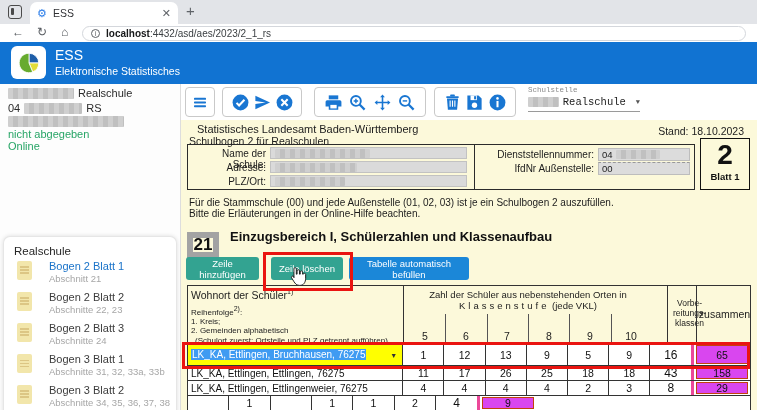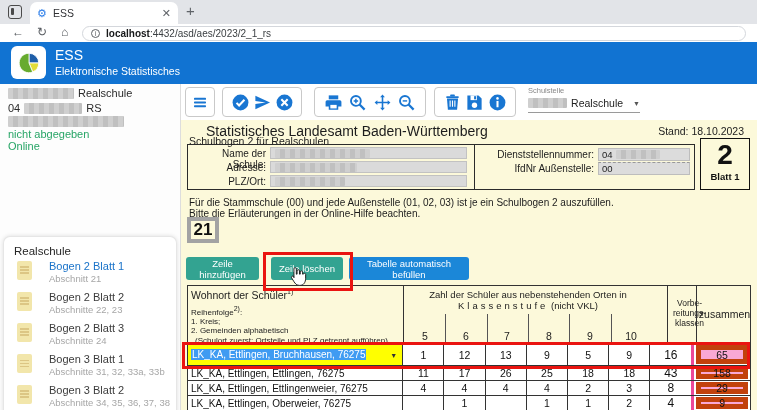--- a/index.html
+++ b/index.html
@@ -48,45 +48,45 @@
   .nav-label { position:absolute; left:45px; top:1px; font-size:11px; color:#3c3c3c; white-space:nowrap; }
   .nav-label.active { color:#1a73c9; }
   .nav-sub { position:absolute; left:45px; top:14px; font-size:9.5px; color:#a6a6a6; white-space:nowrap; }
 
   
   .main { position:absolute; left:180px; top:84px; width:577px; height:326px; background:#fcf9da; border-left:1px solid #ddd; }
   .ribbon { position:absolute; left:0; top:0; width:577px; height:36px; background:#fff; }
   .tbtn { position:absolute; top:3px; height:30px; background:#fff; border:1px solid #c9c9c9; border-radius:4px;
           display:flex; align-items:center; justify-content:space-around; padding:0 6px; }
   .tbtn svg { width:19px; height:19px; display:block; }
-  .schulstelle { position:absolute; left:347px; top:2px; width:112px; }
+  .schulstelle { position:absolute; left:347px; top:2px; width:112px;font-family:Liberation Mono, monospace; }
   .ss-label { font-size:7.5px; color:#8a8a8a; }
   .ss-row { display:flex; align-items:center; gap:4px; border-bottom:1px solid #9a9a9a; padding:2px 0 3px 0; }
   .ss-val { font-size:10.5px; color:#222; }
   .caret { font-size:7px; color:#555; margin-left:6px; }
 
-  .org1 { position:absolute; left:25px; top:39px; font-size:14px; color:#1c1c1c; }
+  .org1 { position:absolute; left:16px; top:39px; font-size:11px; color:#1c1c1c; }
   .org2 { position:absolute; left:8px; top:51px; font-size:10.5px; color:#1c1c1c; }
   .stand { position:absolute; right:13px; top:41px; font-size:10.5px; color:#1c1c1c; }
 
   
   .infobox { position:absolute; left:6px; top:60px; width:508px; height:46px; border:1px solid #2b2b2b; }
   .ib-label { position:absolute; font-size:10px; color:#1c1c1c; text-align:right; }
   .ib-field { position:absolute; left:82px; width:197px; height:12px; background:#dadada; border:1px solid #c2c2c2; display:flex; align-items:center; }
   .ib-vline { position:absolute; left:286px; top:0; width:1px; height:100%; background:#2b2b2b; }
   .ib-sfield { position:absolute; left:410px; width:92px; height:13px; background:#dcdcdc; border:1px solid #bdbdbd;
                font-size:9.5px; color:#1c1c1c; display:flex; align-items:center; padding-left:3px; gap:3px; }
   .blattbox { position:absolute; left:519px; top:54px; width:50px; height:52px; border:1.5px solid #111; display:flex;
               flex-direction:column; align-items:center; justify-content:flex-start; }
   .blatt-num { font-size:28px; font-weight:bold; color:#111; line-height:32px; }
   .blatt-lbl { font-size:9.5px; font-weight:bold; color:#111; }
 
   .notice { position:absolute; left:8px; font-size:10px; color:#1c1c1c; }
 
-  .secnum { position:absolute; left:6px; top:133px; width:32px; height:26px; border:4px solid #a3a3a3; background:transparent;
+  .secnum { position:absolute; left:6px; top:148px; width:32px; height:26px; border:6px solid #a3a3a3; background:transparent;
             font-size:17px; font-weight:bold; color:#111; display:flex; align-items:center; justify-content:center; }
   .sectitle { position:absolute; left:49px; top:145px; font-size:13px; font-weight:bold; color:#111; }
 
   .abtn { position:absolute; top:173px; height:23px; border:none; border-radius:3px; color:#fff; font-size:9.5px;
           font-family:"Liberation Sans",sans-serif; display:flex; align-items:center; justify-content:center; padding:0 8px; }
   .teal { background:#33a391; }
   .blue { background:#1b87d8; }
 
   
   .dtable { position:absolute; left:6px; top:201px; width:564px; border:1px solid #333; border-bottom:none; background:#fff; }
@@ -103,21 +103,21 @@
            font-size:8.5px; line-height:10px; padding-top:12px;margin-left:15px; }
   .h-sum { position:absolute; left:508px; top:0; width:56px; height:58px; border-left:1px solid #333; text-align:center;
            font-size:10.5px; padding-top:22px; }
 
   .drow { display:flex; border-bottom:1px solid #333; background:#fff; }
   .c-ort { width:216px; border-right:1px solid #333; font-size:10px; color:#111; display:flex; align-items:center;
            padding-left:3px; white-space:nowrap; overflow:hidden; }
   .c-num { width:41.33px; border-right:1px solid #333; font-size:10.5px; color:#111; display:flex; align-items:center; justify-content:center; }
   .c-vkl { width:44px; border-right:3px solid #ec4899; font-size:12px; color:#111; display:flex; align-items:center; justify-content:center; }
   .c-sum { width:56px; display:flex; align-items:stretch; }
-  .sumfield { flex:1; margin:1px 2px; background:#f9a8d4; border:5px solid #c2410c; font-size:10.5px; color:#111;
+  .sumfield { flex:1; margin:1px 2px; background:#d946ef; border:1px solid #c2410c; font-size:10.5px; color:#111;
               display:flex; align-items:center; justify-content:center; }
   .combo { position:relative; background:#ffff00; }
   .selected-text { background:#3f9bf2; color:#fff; padding:0 1px; }
   .combo-caret { position:absolute; right:5px; top:50%; transform:translateY(-50%); font-size:7px; color:#333; }
 
   
   .redbox { position:absolute; border:3px solid #ea1410; z-index:40; }
   .handcur { position:absolute; z-index:50; }
 
   .ic-blue { fill:#1976d2; }
@@ -317,37 +317,38 @@
 
     <div class="blattbox">
       <span class="blatt-num">2</span>
       <span class="blatt-lbl">Blatt 1</span>
     </div>
 
     <div class="notice" style="top:113px;">Für die Stammschule (00) und jede Außenstelle (01, 02, 03) ist je ein Schulbogen 2 auszufüllen.</div>
     <div class="notice" style="top:124px;">Bitte die Erläuterungen in der Online-Hilfe beachten.</div>
 
     <div class="secnum">21</div>
+    <div class="sectitle">Einzugsbereich I, Schülerzahlen und Klassenaufbau</div>
 
     <button class="abtn teal" style="left:5px;width:73px;">Zeile hinzufügen</button>
     <button class="abtn teal" style="left:90px;width:72px;">Zeile löschen</button>
     <button class="abtn blue" style="left:168px;width:120px;">Tabelle automatisch befüllen</button>
 
     <div class="dtable">
       <div class="thead">
         <div class="h-wohnort">
           <div class="hw-title"><span>Wohnort der Schüler</span><sup>1)</sup></div>
           <div class="hw-small" style="margin-top:3px;"><span>Reihenfolge</span><sup>2)</sup><span>:</span></div>
           <div class="hw-small">1. Kreis;</div>
           <div class="hw-small">2. Gemeinden alphabetisch</div>
           <div class="hw-small" style="padding-left:4px;">(Schulort zuerst; Ortsteile und PLZ getrennt aufführen)</div>
         </div>
         <div class="h-group">
           <div>Zahl der Schüler aus nebenstehenden Orten in</div>
-          <div><span class="ls">Klassenstufe</span>&nbsp;<span>(nicht VKL)</span></div>
+          <div><span class="ls">Klassenstufe</span>&nbsp;<span>(jede VKL)</span></div>
         </div>
         <div class="tick" style="left:257px;"></div>
         <div class="tick" style="left:299px;"></div>
         <div class="tick" style="left:340px;"></div>
         <div class="tick" style="left:381px;"></div>
         <div class="tick" style="left:423px;"></div>
         <div class="gradecell" style="left:216px;">5</div>
         <div class="gradecell" style="left:257px;">6</div>
         <div class="gradecell" style="left:298px;">7</div>
         <div class="gradecell" style="left:340px;">8</div>
@@ -400,21 +401,20 @@
         <div class="c-num">4</div>
         <div class="c-num">2</div>
         <div class="c-num">3</div>
         <div class="c-vkl">8</div>
         <div class="c-sum">
             <div class="sumfield">29</div>
           </div>
       </div>
 
       <div class="drow" style="height:15px;">
-        <div class="c-ort">LK_KA, Ettlingen, Oberweier, 76275</div>
         <div class="c-num"></div>
         <div class="c-num">1</div>
         <div class="c-num"></div>
         <div class="c-num">1</div>
         <div class="c-num">1</div>
         <div class="c-num">2</div>
         <div class="c-vkl">4</div>
         <div class="c-sum">
             <div class="sumfield">9</div>
           </div>

